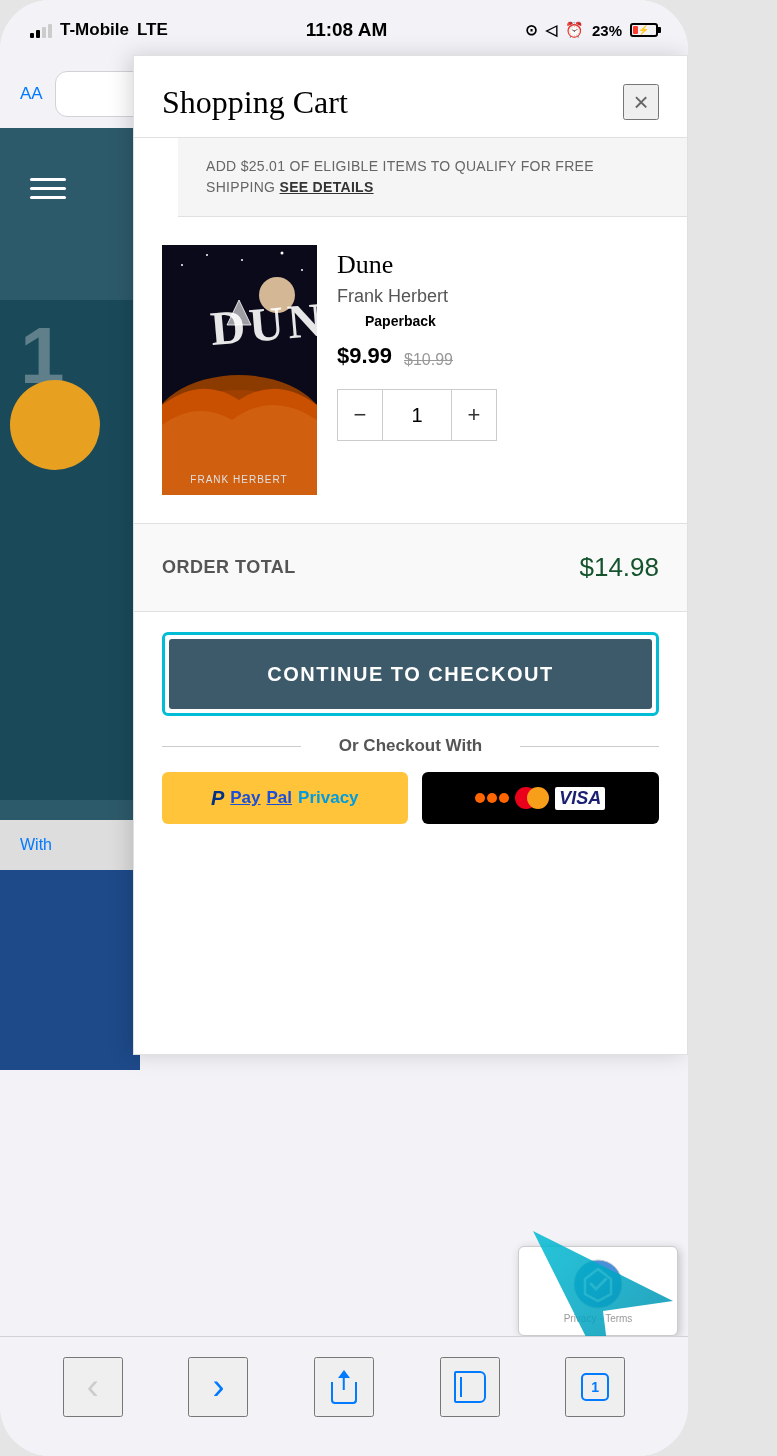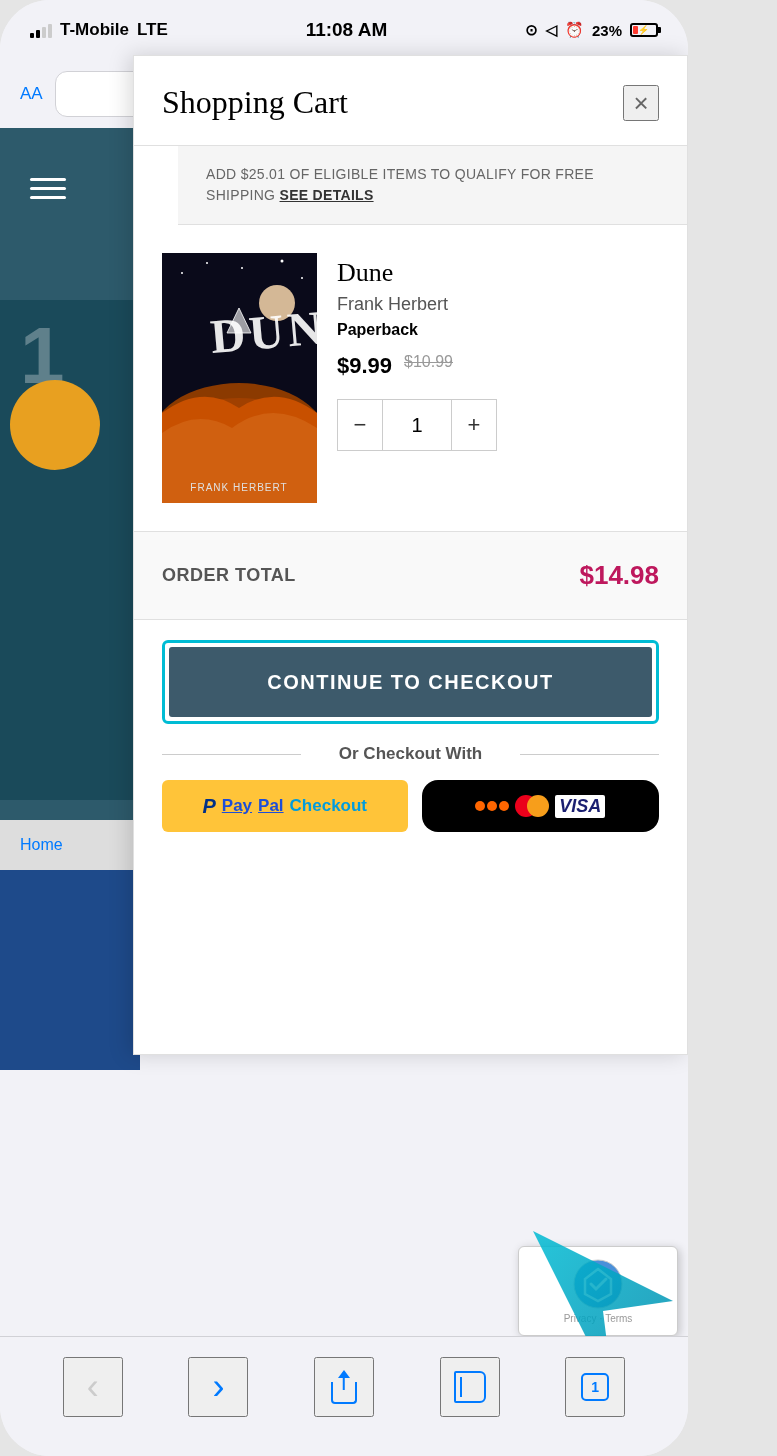--- a/index.html
+++ b/index.html
@@ -256,24 +256,24 @@
       right: 0;
       background: #fff;
       border-radius: 0;
       z-index: 20;
       min-height: 1000px;
       border: 1px solid #e0e0e0;
       box-shadow: -4px 0 20px rgba(0,0,0,0.15);
     }
 
     .cart-header {
-      padding: 28px 28px 24px 28px;
+      padding: 28px 28px 16px 28px;
       border-bottom: 1px solid #e0e0e0;
       display: flex;
-      align-items: flex-end;
+      align-items: flex-start;
       justify-content: space-between;
     }
     .cart-title {
       font-size: 32px;
       font-weight: 400;
       color: #000;
       font-family: Georgia, serif;
     }
     .close-btn {
       width: 36px;
@@ -336,28 +336,29 @@
       color: #000;
       font-family: Georgia, serif;
       margin-bottom: 6px;
     }
     .item-author {
       font-size: 18px;
       color: #555;
       margin-bottom: 6px;
     }
     .item-format {
-      font-size: 16px;
+      font-size: 14px;
       color: #000;
       font-weight: 600;
       margin-bottom: 14px;
+      margin-left: 28px;
     }
     .price-row {
       display: flex;
-      align-items: flex-start;
+      align-items: flex-end;
       gap: 12px;
       margin-bottom: 20px;
     }
     .price-current {
       font-size: 22px;
       font-weight: 700;
       color: #000;
     }
     .price-original {
       font-size: 16px;
@@ -404,22 +405,22 @@
     }
     .order-total-label {
       font-size: 18px;
       font-weight: 600;
       color: #555;
       text-transform: uppercase;
       letter-spacing: 0.5px;
     }
     .order-total-value {
       font-size: 26px;
-      font-weight: 700;
-      color: #be185d;
+      font-weight: 400;
+      color: #14532d;
     }
 
     
     .checkout-section {
       padding: 20px 28px;
       background: #fff;
     }
     .checkout-btn-wrapper {
       border: 3px solid #00bcd4;
       padding: 4px;
@@ -494,21 +495,21 @@
       text-decoration: underline;
     }
     .paypal-checkout-text {
       font-size: 17px;
       font-weight: 600;
       color: #009cde;
     }
     .other-pay-btn {
       height: 52px;
       background: #000;
-      border-radius: 16px;
+      border-radius: 6px;
       display: flex;
       align-items: center;
       justify-content: center;
       padding: 0 14px;
       gap: 6px;
       flex: 1;
       cursor: pointer;
       overflow: hidden;
     }
     .pay-dots {
@@ -727,21 +728,21 @@
 
   <div class="bg-page"></div>
   <div class="bg-hamburger">
     <div class="ham-line"></div>
     <div class="ham-line"></div>
     <div class="ham-line"></div>
   </div>
   <div class="bg-book-area"></div>
   <div class="bg-number">1</div>
   <div class="bg-circle"></div>
-  <div class="bg-home-bar">Home</div>
+  <div class="bg-home-bar">With</div>
   <div class="bg-blue-section"></div>
 
   <div class="cart-modal">
 
     <div class="cart-header">
       <h1 class="cart-title">Shopping Cart</h1>
       <button class="close-btn">×</button>
     </div>
 
     <div class="shipping-banner">
@@ -806,21 +807,21 @@
 
       <div class="or-checkout-with">
         <span class="or-checkout-text">Or Checkout With</span>
       </div>
 
       <div class="payment-options">
         <div class="paypal-btn">
           <span class="paypal-p">P</span>
           <span class="paypal-text">Pay</span>
           <span class="paypal-text">Pal</span>
-          <span class="paypal-checkout-text">Checkout</span>
+          <span class="paypal-checkout-text">Privacy</span>
         </div>
         <div class="other-pay-btn">
           <div class="pay-dots">
             <div class="pay-dot orange"></div>
             <div class="pay-dot orange"></div>
             <div class="pay-dot orange"></div>
           </div>
           <div class="mastercard-icon">
             <div class="mc-left"></div>
             <div class="mc-right"></div>

